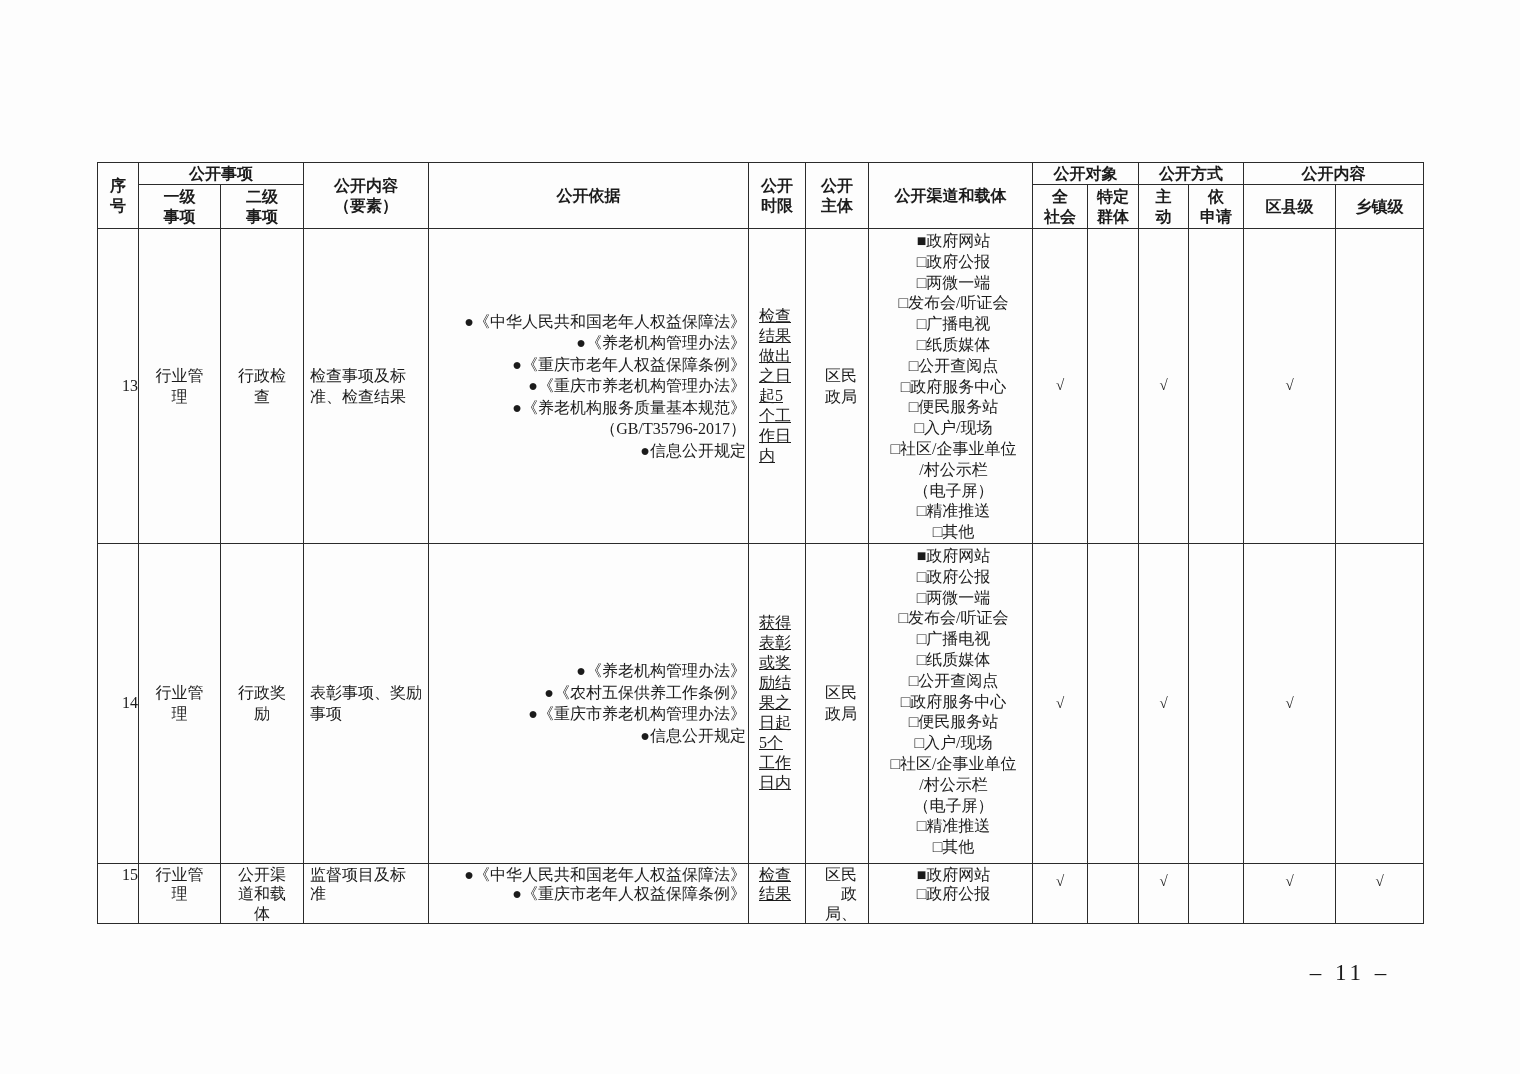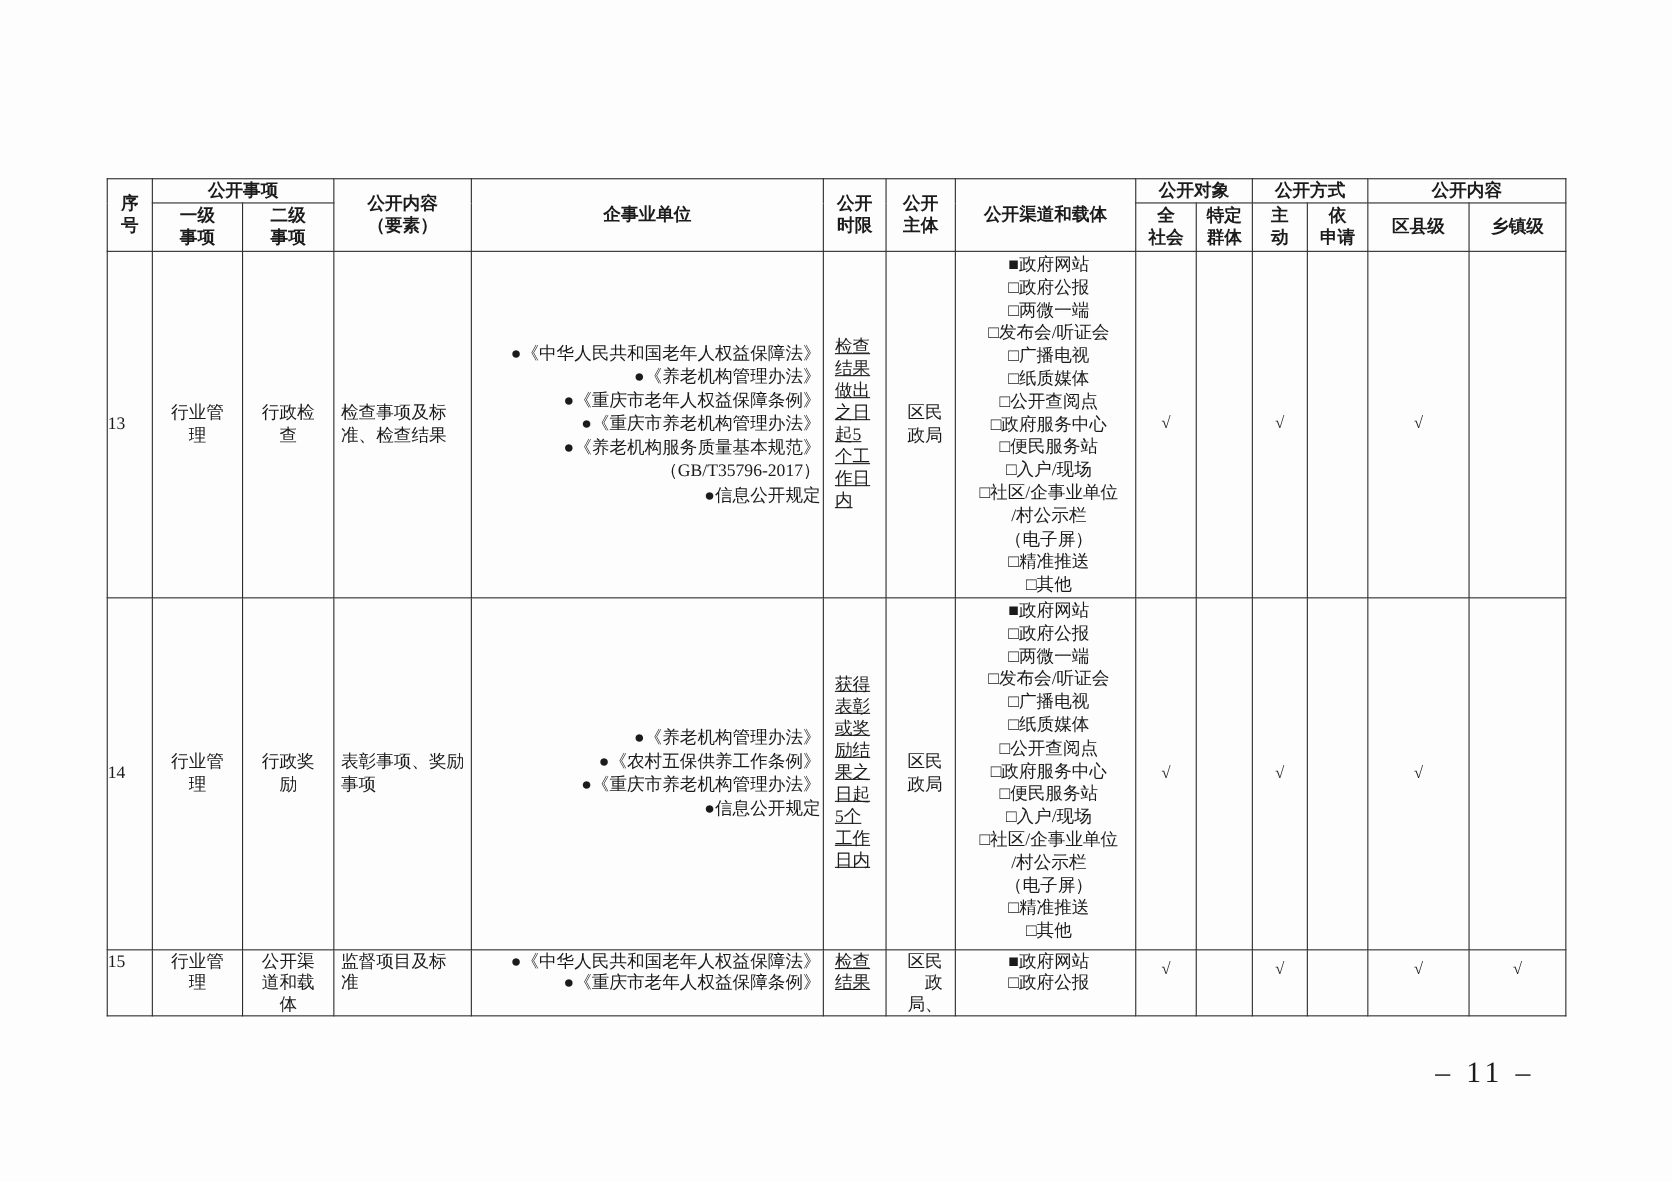--- a/index.html
+++ b/index.html
@@ -39,37 +39,37 @@
     vertical-align: middle;
     line-height: 20px;
   }
   tr.hdr-a { height: 22px; }
   tr.hdr-a th { line-height: 20px; }
   tr.hdr-b { height: 44px; }
   
   tr.row-13 { height: 314px; }
   tr.row-14 { height: 320px; }
   tr.row-15 { height: 41px; }
-  td.c-no { text-align: left; vertical-align: middle; line-height: 20px; font-family: Liberation Serif, serif; }
+  td.c-no { text-align: right; vertical-align: middle; line-height: 20px; font-family: Liberation Serif, serif; }
   td.c-lv { text-align: center; vertical-align: middle; padding: 0 10px; line-height: 21px; }
   td.c-content { text-align: left; vertical-align: middle; padding: 0 6px; line-height: 21px; margin-left: 20px; }
   td.c-basis { text-align: right; vertical-align: middle; padding: 0 2px 0 8px; line-height: 21.5px; white-space: pre; }
   td.c-time { text-align: left; vertical-align: middle; padding: 0 10px; line-height: 20px; text-decoration: underline; }
   td.c-subject { text-align: right; vertical-align: middle; padding: 0 11px; line-height: 21px; }
   td.c-channel { text-align: center; vertical-align: top; padding: 2px 2px 0 8px; line-height: 20.8px; white-space: pre; }
   td.c-check { text-align: center; vertical-align: middle; font-size: 15px; }
   tr.row-15 td { vertical-align: top; padding-top: 1px; line-height: 19.5px; }
   tr.row-15 td.c-check { padding-top: 8px; }
   .page-number {
     position: absolute;
     left: 1290px;
     top: 960px;
     width: 120px;
     text-align: center;
-    font-size: 27px;
+    font-size: 23px;
     letter-spacing: 4px;
     color: #1b1b1b;
   }
 </style>
 </head>
 <body>
 
 <div class="sheet">
 
   <table class="grid">
@@ -89,21 +89,21 @@
       <col style="width:92px">
         <col style="width:88px">
     </colgroup>
     <thead>
       <tr class="hdr-a">
         <th rowspan="2">序
 号</th>
         <th colspan="2">公开事项</th>
         <th rowspan="2">公开内容
 （要素）</th>
-        <th rowspan="2">企事业单位</th>
+        <th rowspan="2">公开依据</th>
         <th rowspan="2">公开
 时限</th>
         <th rowspan="2">公开
 主体</th>
         <th rowspan="2">公开渠道和载体</th>
         <th colspan="2">公开对象</th>
         <th colspan="2">公开方式</th>
         <th colspan="2">公开内容</th>
       </tr>
       <tr class="hdr-b">

